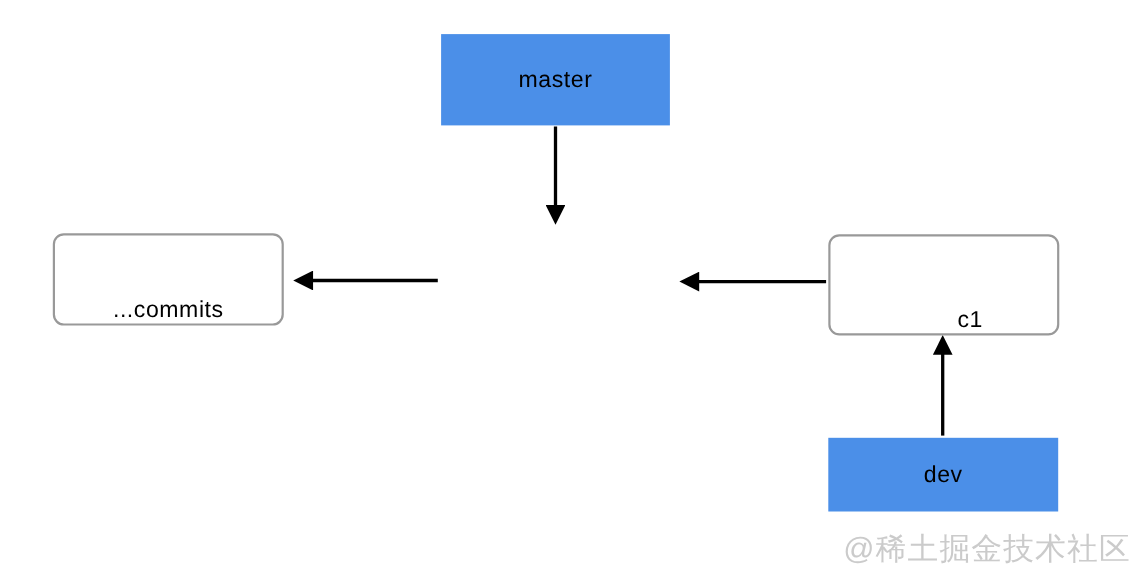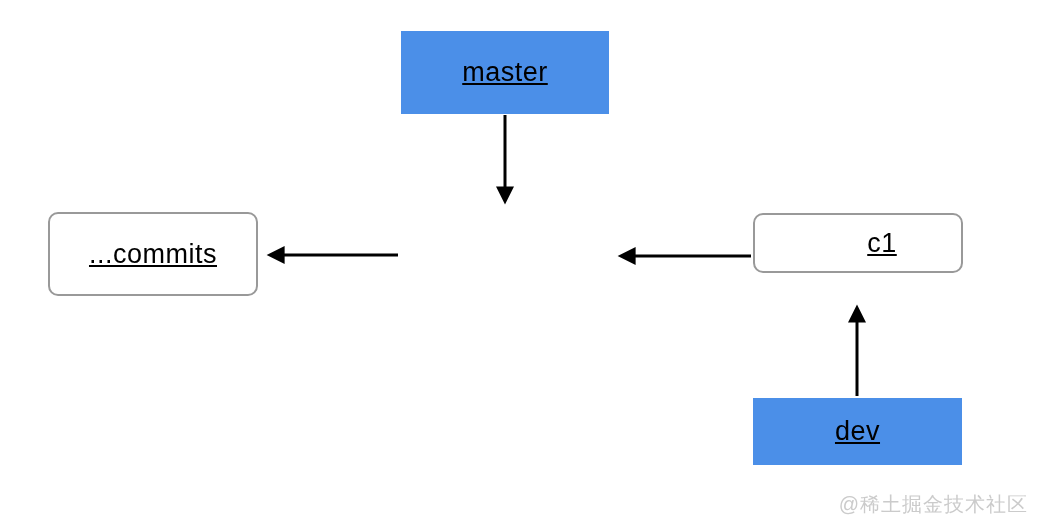--- a/index.html
+++ b/index.html
@@ -14,54 +14,54 @@
     height: 530px;
     background: #ffffff;
     overflow: hidden;
   }
   .node {
     position: absolute;
     display: flex;
     align-items: center;
     justify-content: center;
     box-sizing: border-box;
-    font-size: 27px;
+    font-size: 21px;
     color: var(--text-color, #000000);
     letter-spacing: 0.5px;
-    text-decoration: underline;
   }
   .branch-node {
     background: var(--branch-fill, #4B8FE8);
   }
   .commit-node {
     background: #ffffff;
     border: 2px solid var(--commit-border, #999999);
     border-radius: 10px;
+    align-items: flex-end;
   }
   #node-master  { left: 401px; top: 31px;  width: 208px; height: 83px; }
   #node-commits { left: 48px;  top: 212px; width: 210px; height: 84px; }
   #node-c0      { left: 400px; top: 212px; width: 210px; height: 84px; }
-  #node-c1      { left: 753px; top: 213px; width: 210px; height: 60px; padding-left: 48px; }
+  #node-c1      { left: 753px; top: 213px; width: 210px; height: 92px; padding-left: 48px; }
   #node-dev     { left: 753px; top: 398px; width: 209px; height: 67px; }
   #edges {
     position: absolute;
     left: 0; top: 0;
     width: 1038px;
     height: 530px;
     pointer-events: none;
   }
   #edges line {
     stroke: var(--arrow-color, #000000);
     stroke-width: 3;
   }
   #watermark {
     position: absolute;
     right: 10px;
     bottom: 12px;
-    font-size: 20px;
+    font-size: 28px;
     color: var(--watermark-color, #CBCBCB);
     letter-spacing: 1px;
   }
 </style>
 </head>
 <body>
 
 <div id="canvas" style="--branch-fill: #4B8FE8; --commit-border: #999999; --arrow-color: #000000; --text-color: #000000; --watermark-color: #CBCBCB;">
 
   <svg id="edges" viewBox="0 0 1038 530" xmlns="http://www.w3.org/2000/svg">

